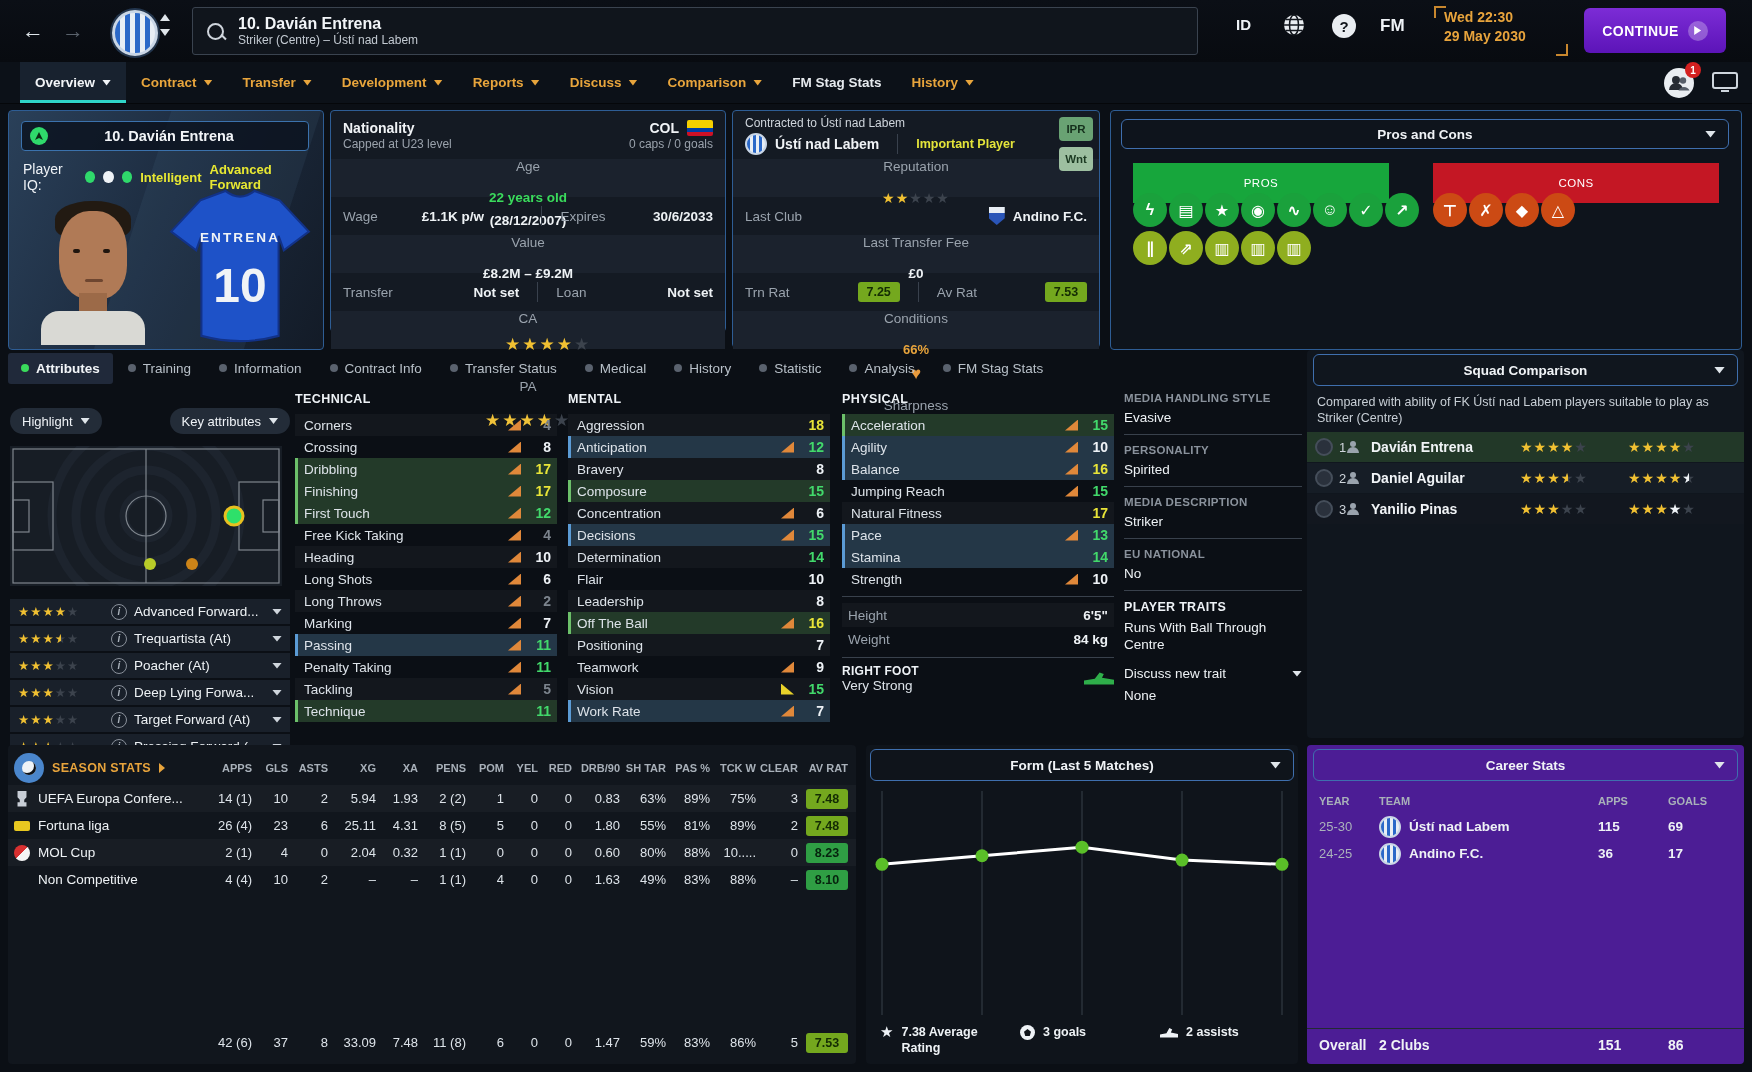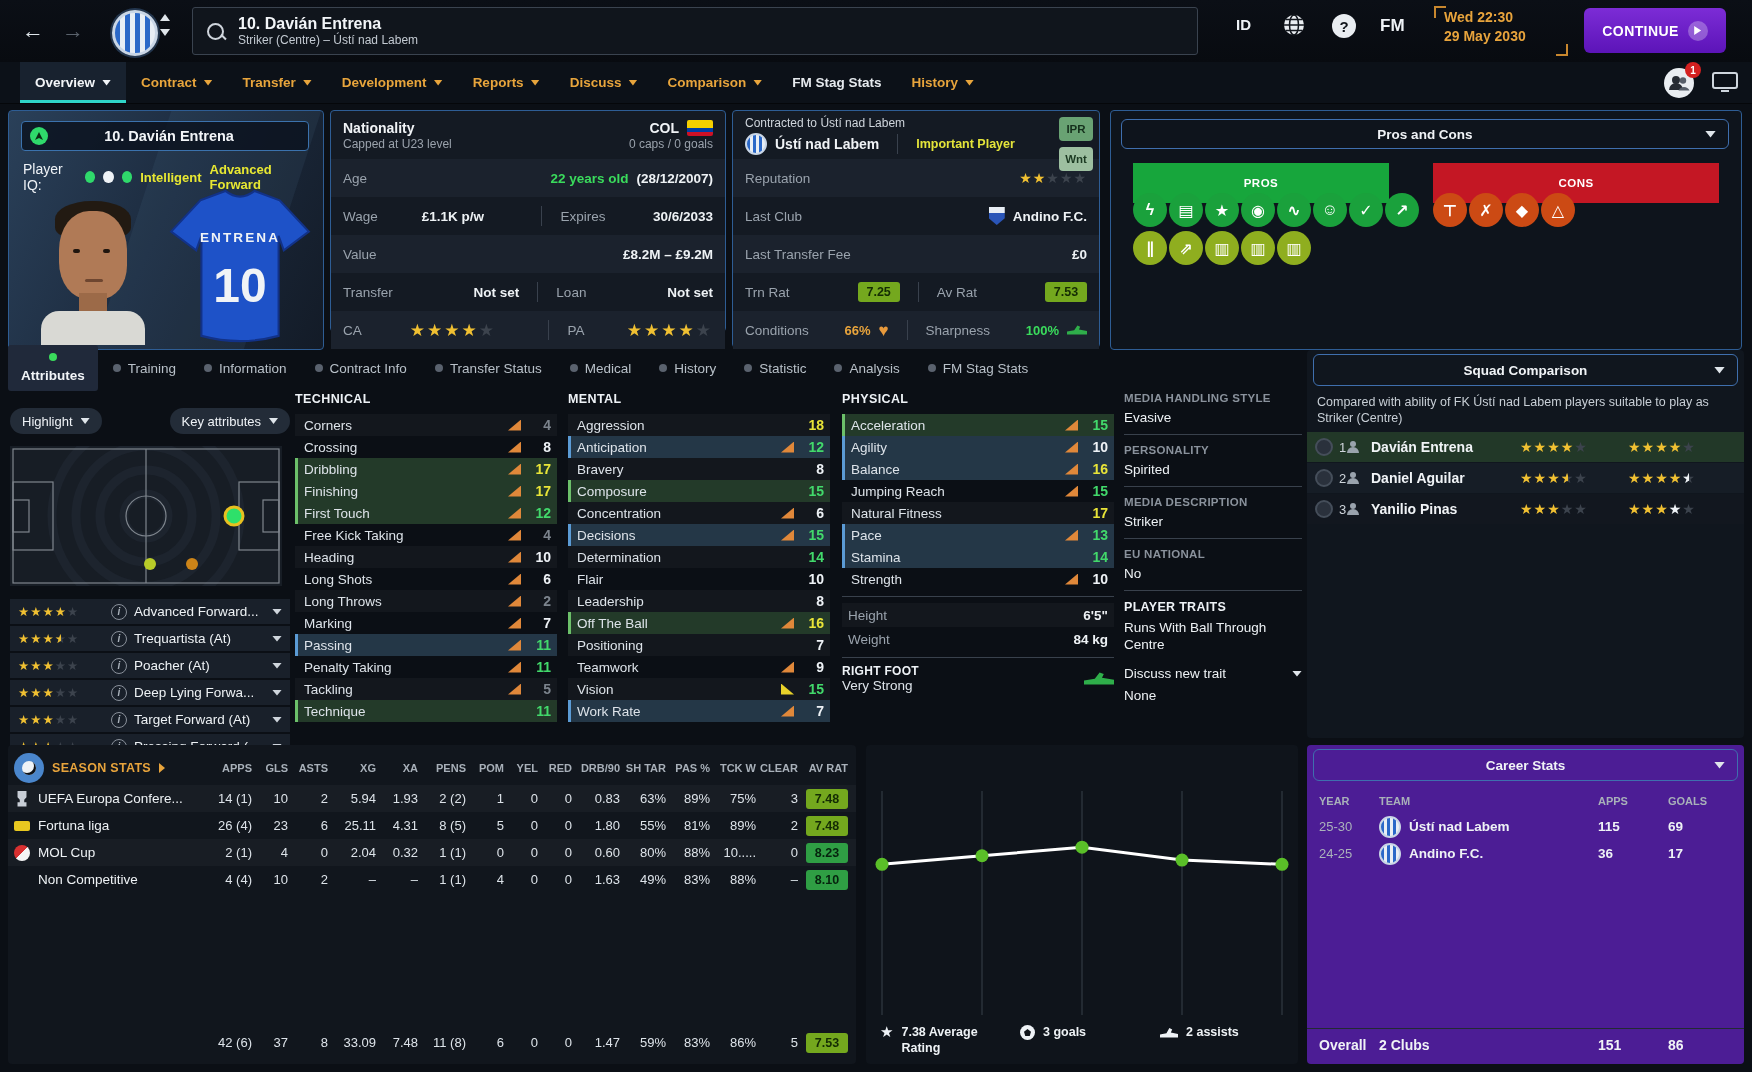--- a/index.html
+++ b/index.html
@@ -82,21 +82,21 @@
   .photo .shoulders{position:absolute;left:8px;top:120px;width:104px;height:34px;background:#d9d9d4;border-radius:18px 18px 0 0;}
   #shirt{left:158px;top:76px;width:146px;height:158px;}
 
   
   #info-panel{left:330px;top:110px;width:396px;height:222px;}
   #contract-panel{left:732px;top:110px;width:368px;height:238px;}
   .p-head{height:48px;display:flex;justify-content:space-between;align-items:center;padding:0 12px;box-sizing:border-box;}
   .p-head .t1{font-size:14px;font-weight:700;color:#f0f3f6;line-height:18px;}
   .p-head .t2{font-size:12px;color:#9aa2ac;line-height:15px;}
   .p-row{height:38px;display:flex;align-items:center;padding:0 12px;box-sizing:border-box;gap:8px;}
-  .p-row.alt{background:#1b222d;}
+  .p-row.alt{background:#1b222d;flex-direction:column;}
   .plabel{color:#9aa3ad;font-size:13.5px;}
   .pval{color:#eef2f5;font-weight:700;font-size:13.5px;}
   .spacer{flex:1;}
   .vdiv{width:1px;height:20px;background:#39414d;margin:0 10px;}
   .green-txt{color:var(--green-text,#3adb5c);font-weight:700;font-size:13.5px;}
   .flag-col{width:26px;height:16px;border-radius:2px;
        background:linear-gradient(180deg,#f5d000 0 50%,#003da5 50% 75%,#ce1126 75% 100%);}
   .st{display:inline-block;position:relative;color:#3c434d;font-style:normal;}
   .st-g{color:var(--star-gold,#f0c032);}
   .st-w{color:#eef2f6;}
@@ -125,36 +125,36 @@
   .green-pct{color:#3adb5c;font-weight:700;}
   .boot{width:30px;height:16px;clip-path:polygon(0 88%,0 62%,36% 52%,52% 12%,66% 22%,60% 46%,100% 58%,100% 88%);}
   .boot.orange{background:#c8761c;}
   .boot.green{background:#2fae4a;}
   .boot.small{width:20px;height:12px;}
 
   
   #pros-panel{left:1110px;top:110px;width:630px;height:238px;background:#0e141c;border:1px solid #2e5d94;border-radius:4px;}
   #pros-panel .hdrbox{position:absolute;left:10px;top:8px;width:608px;box-sizing:border-box;}
   .pc-bar{position:absolute;height:40px;display:flex;align-items:center;justify-content:center;
-       font-size:11.5px;font-weight:700;letter-spacing:.5px;color:#fff;text-align:right;}
+       font-size:11.5px;font-weight:400;letter-spacing:.5px;color:#fff;text-align:right;}
   #prosbar{left:22px;top:52px;width:256px;background:var(--pros-green,#17a63c);}
   #consbar{left:322px;top:52px;width:286px;background:var(--cons-red,#c41724);}
   .icon-row{position:absolute;display:flex;gap:2px;}
   .picon{width:34px;height:34px;border-radius:50%;display:flex;align-items:center;justify-content:center;
        color:#fff;font-size:16px;font-weight:700;}
   .picon.g1{background:#1aa13c;}
   .picon.g2{background:#8fae1f;}
   .picon.red{background:#cc4a14;}
 
   
   #subtabs{left:8px;top:350px;width:1150px;height:36px;display:flex;align-items:center;gap:2px;}
   .subtab{display:flex;align-items:center;gap:7px;padding:8px 13px;border-radius:3px;cursor:pointer;
        color:#b8c0c8;font-size:13.5px;}
   .subtab .dot{width:8px;height:8px;border-radius:50%;background:#5a626e;}
-  .subtab.state-on{background:#20293a;color:#f2f5f8;font-weight:700;flex-direction:column;}
+  .subtab.state-on{background:#20293a;color:#f2f5f8;font-weight:700;}
   .subtab.state-on .dot{background:#3adb5c;}
 
   
   .attr-col{position:absolute;top:392px;}
   .attr-title{font-size:12.5px;font-weight:700;letter-spacing:.4px;color:#eef2f6;height:22px;}
   .attr-row{display:grid;grid-template-columns:1fr 18px 30px;align-items:center;height:22px;
        padding:0 6px 0 6px;border-left:3px solid transparent;box-sizing:border-box;}
   .attr-row:nth-of-type(odd){background:rgba(255,255,255,.035);}
   .attr-label{font-size:13.5px;color:#dde3e9;white-space:nowrap;overflow:hidden;}
   .arr{width:13px;height:11px;justify-self:end;}
@@ -1137,20 +1137,24 @@
       <span class="sv">83%</span>
       <span class="sv">86%</span>
       <span class="sv">5</span>
       <span class="ss-rating">
           <span class="ratbadge rt-olive">7.53</span>
         </span>
     </div>
   </div>
 
   <div id="form-panel" class="abs">
+    <div class="hdrbox">
+      <span>Form (Last 5 Matches)</span>
+      <span class="chev"></span>
+    </div>
     <svg id="form-chart" width="424" height="232" viewBox="0 0 424 232">
         <line x1="12" y1="4" x2="12" y2="228" stroke="#39414b" stroke-width="1"></line>
         <line x1="112" y1="4" x2="112" y2="228" stroke="#39414b" stroke-width="1"></line>
         <line x1="212" y1="4" x2="212" y2="228" stroke="#39414b" stroke-width="1"></line>
         <line x1="312" y1="4" x2="312" y2="228" stroke="#39414b" stroke-width="1"></line>
         <line x1="412" y1="4" x2="412" y2="228" stroke="#39414b" stroke-width="1"></line>
         <polyline points="12,77.33333333333331 112,68.74074074074066 212,60.14814814814811 312,73.03703703703702 412,77.33333333333331" fill="none" stroke="#ffffff" stroke-width="3"></polyline>
         <circle cx="12" cy="77.33333333333331" r="6.5" fill="#5abf28"></circle>
         <circle cx="112" cy="68.74074074074066" r="6.5" fill="#5abf28"></circle>
         <circle cx="212" cy="60.14814814814811" r="6.5" fill="#5abf28"></circle>

